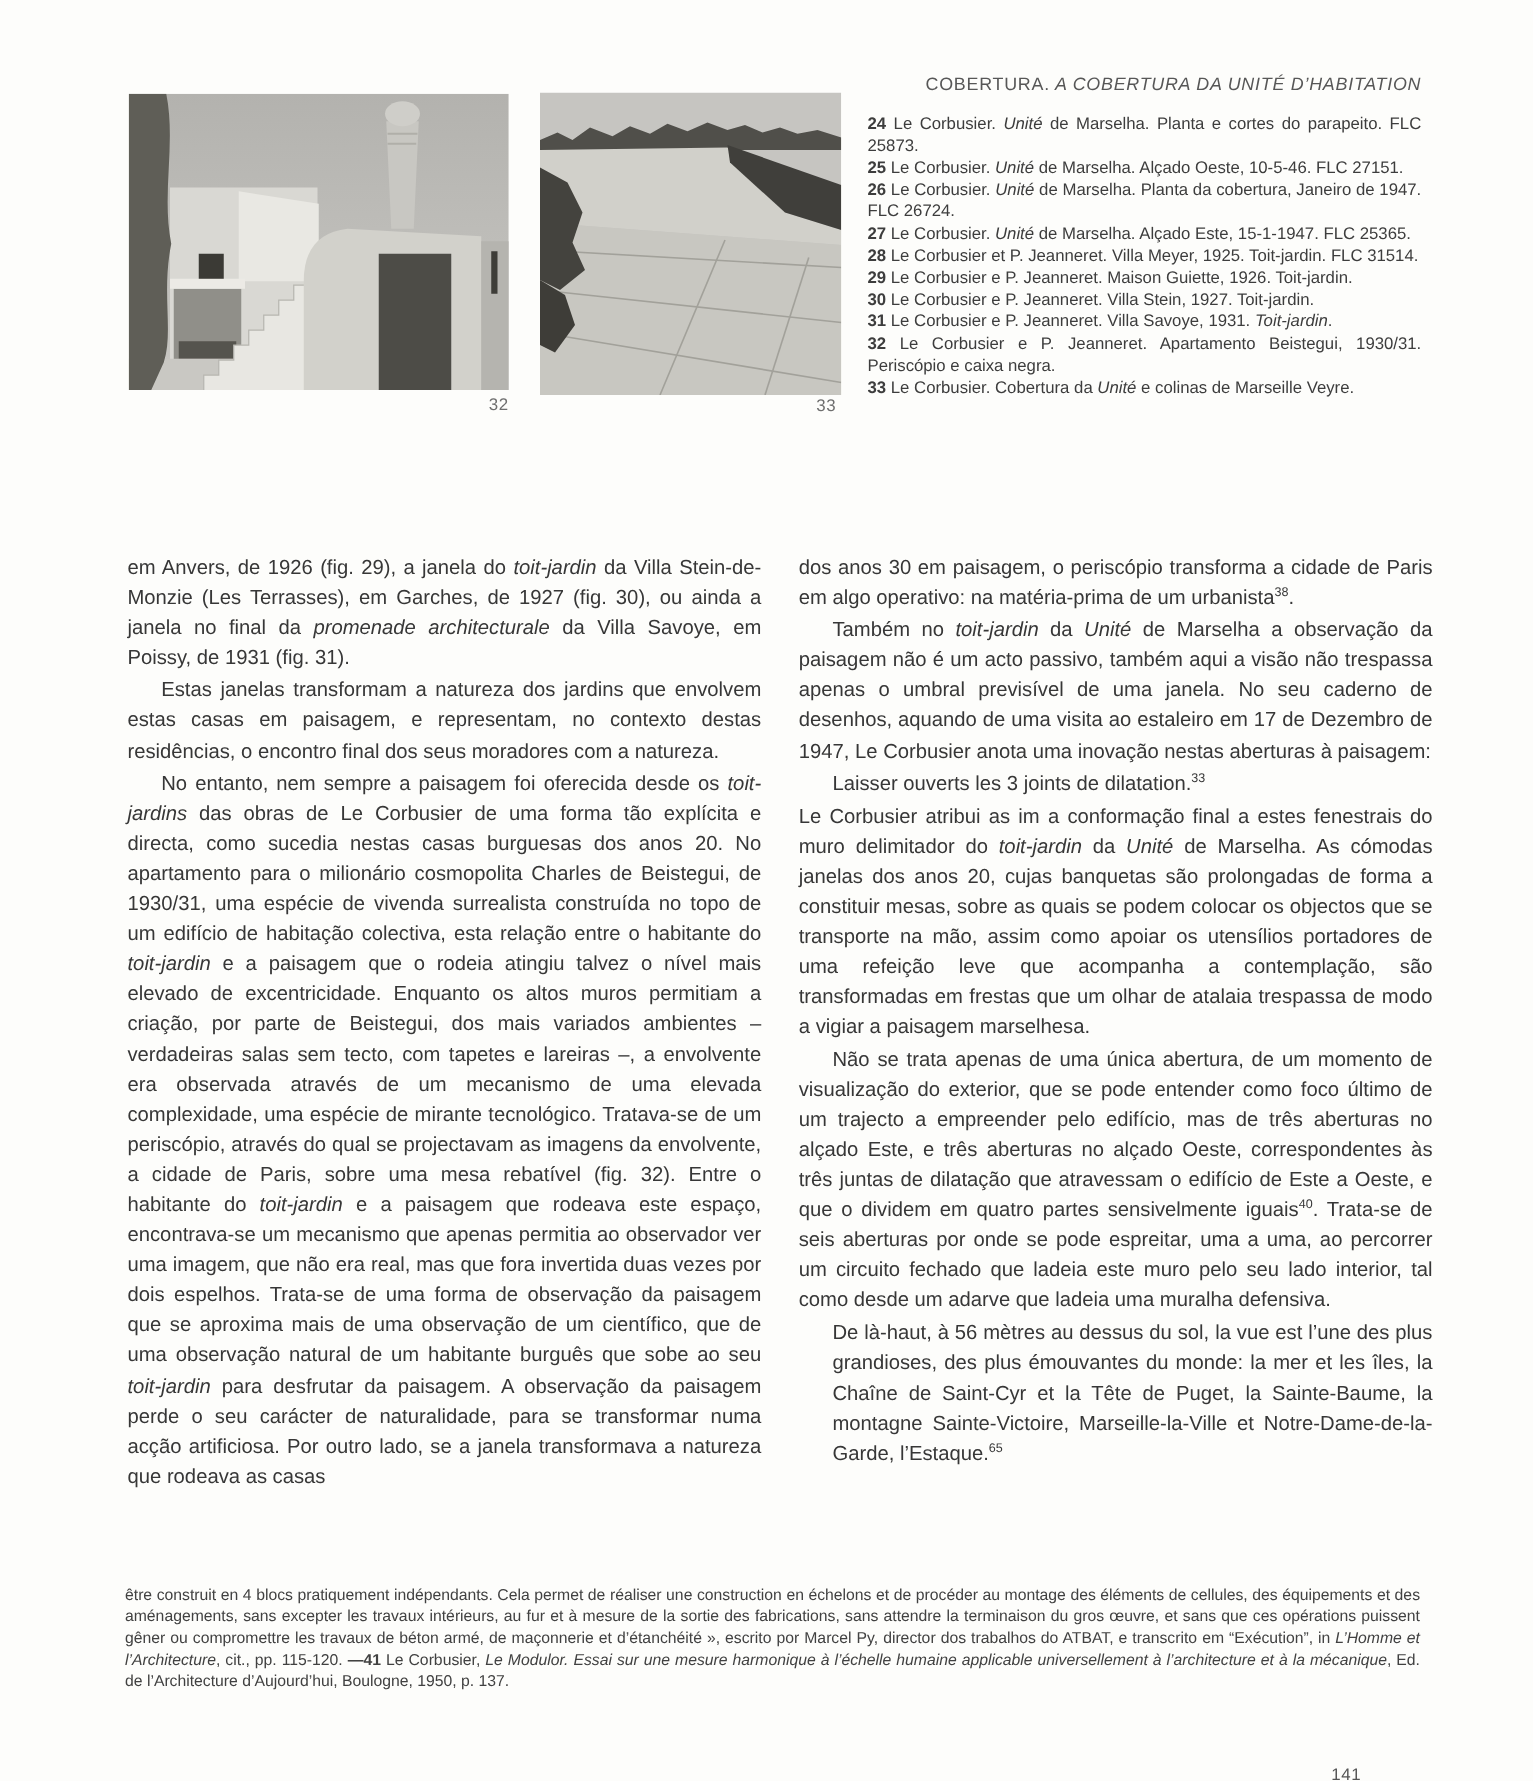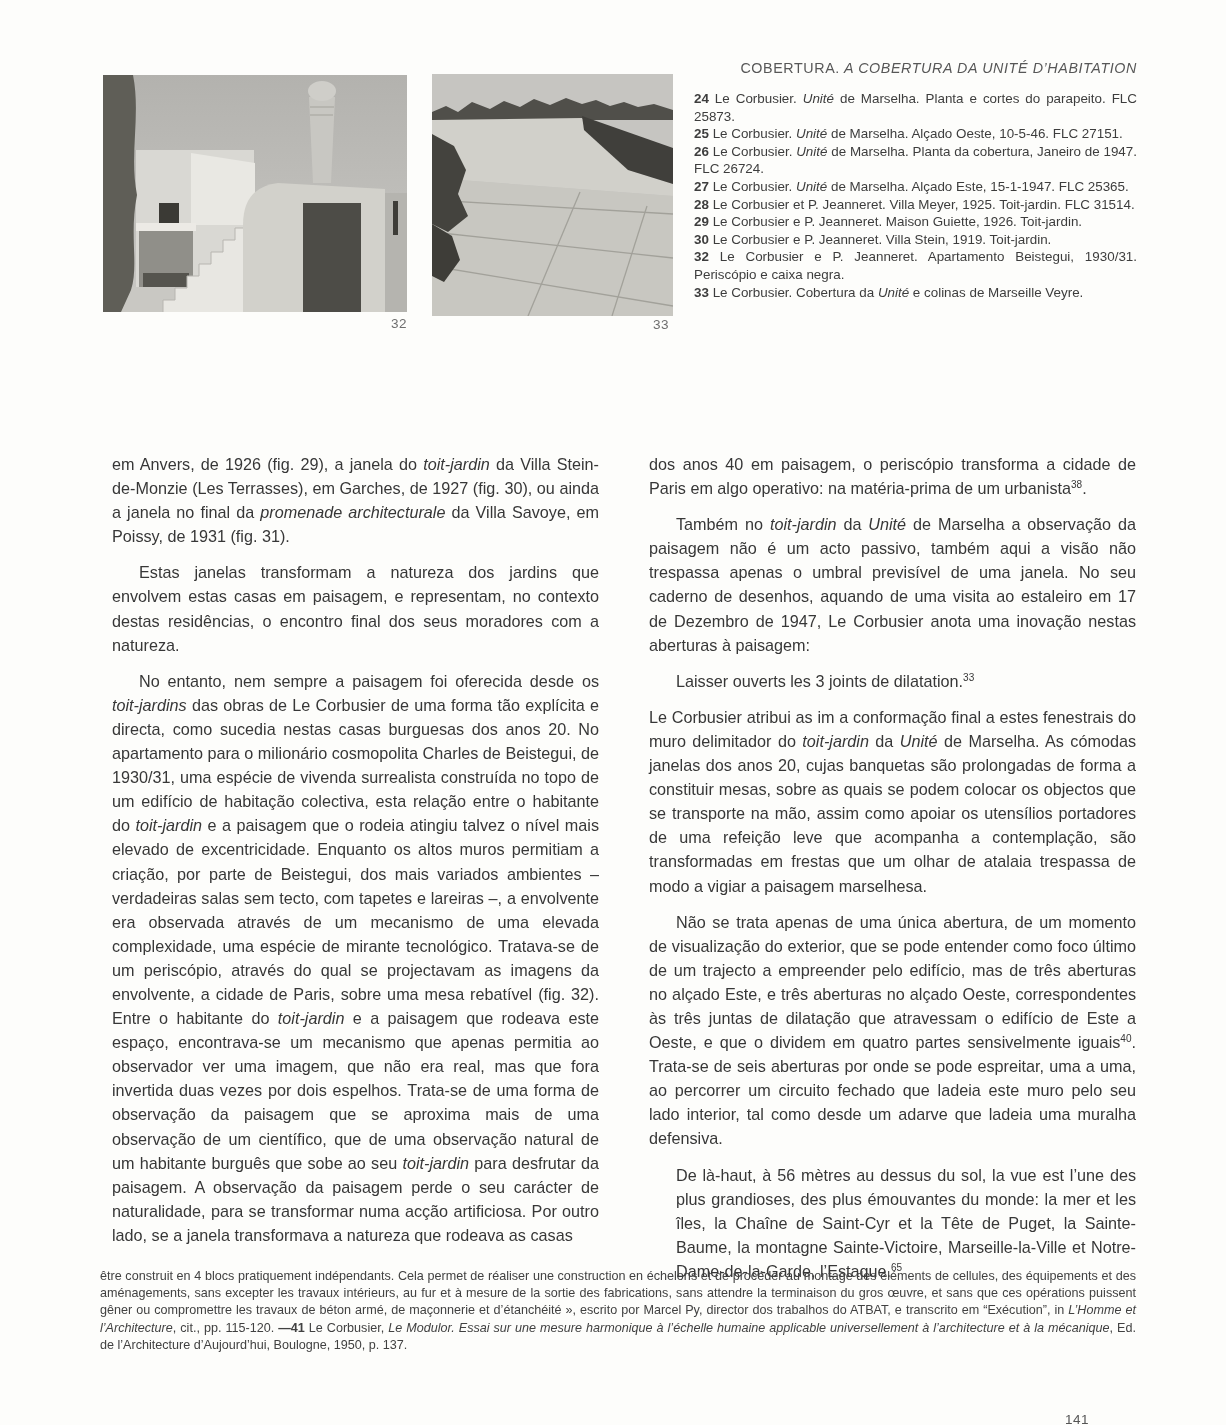--- a/index.html
+++ b/index.html
@@ -28,21 +28,21 @@
   }
   .captions p{margin:0;}
   .captions strong{font-weight:bold;}
   
   .col{
     position:absolute;top:440px;width:511px;
     font-size:16.2px;line-height:24.1px;text-align:justify;color:#373737;
   }
   .col-left{left:100px;}
   .col-right{left:637px;}
-  .col p{margin:12px;}
+  .col p{margin:2px;}
   p.indent{text-indent:27px;}
   p.quote{padding-left:27px;}
   em{}
   strong{font-weight:bold;}
   sup{font-size:.62em;line-height:0;vertical-align:super;}
   
   .footnote{
     position:absolute;left:100px;top:1268px;width:1036px;
     font-size:12.6px;line-height:17.2px;text-align:justify;color:#414141;
   }
@@ -127,33 +127,34 @@
     <span>COBERTURA.</span><span class="it"> A COBERTURA DA UNITÉ D’HABITATION</span>
   </div>
 
   <div class="captions">
     <p><strong>24 </strong><span>Le Corbusier. </span><em>Unité</em><span> de Marselha. Planta e cortes do parapeito. FLC 25873.</span></p>
     <p><strong>25 </strong><span>Le Corbusier. </span><em>Unité</em><span> de Marselha. Alçado Oeste, 10-5-46. FLC 27151.</span></p>
     <p><strong>26 </strong><span>Le Corbusier. </span><em>Unité</em><span> de Marselha. Planta da cobertura, Janeiro de 1947. FLC 26724.</span></p>
     <p><strong>27 </strong><span>Le Corbusier. </span><em>Unité</em><span> de Marselha. Alçado Este, 15-1-1947. FLC 25365.</span></p>
     <p><strong>28 </strong><span>Le Corbusier et P. Jeanneret. Villa Meyer, 1925. Toit-jardin. FLC 31514.</span></p>
     <p><strong>29 </strong><span>Le Corbusier e P. Jeanneret. Maison Guiette, 1926. Toit-jardin.</span></p>
-    <p><strong>30 </strong><span>Le Corbusier e P. Jeanneret. Villa Stein, 1919. Toit-jardin.</span></p>
+    <p><strong>30 </strong><span>Le Corbusier e P. Jeanneret. Villa Stein, 1927. Toit-jardin.</span></p>
+    <p><strong>31 </strong><span>Le Corbusier e P. Jeanneret. Villa Savoye, 1931. </span><em>Toit-jardin</em><span>.</span></p>
     <p><strong>32 </strong><span>Le Corbusier e P. Jeanneret. Apartamento Beistegui, 1930/31. Periscópio e caixa negra.</span></p>
     <p><strong>33 </strong><span>Le Corbusier. Cobertura da </span><em>Unité</em><span> e colinas de Marseille Veyre.</span></p>
   </div>
 
   <div class="col col-left">
     <p><span>em Anvers, de 1926 (fig. 29), a janela do </span><em>toit-jardin</em><span> da Villa Stein-de-Monzie (Les Terrasses), em Garches, de 1927 (fig. 30), ou ainda a janela no final da </span><em>promenade architecturale</em><span> da Villa Savoye, em Poissy, de 1931 (fig. 31).</span></p>
     <p class="indent"><span>Estas janelas transformam a natureza dos jardins que envolvem estas casas em paisagem, e representam, no contexto destas residências, o encontro final dos seus moradores com a natureza.</span></p>
     <p class="indent"><span>No entanto, nem sempre a paisagem foi oferecida desde os </span><em>toit-jardins</em><span> das obras de Le Corbusier de uma forma tão explícita e directa, como sucedia nestas casas burguesas dos anos 20. No apartamento para o milionário cosmopolita Charles de Beistegui, de 1930/31, uma espécie de vivenda surrealista construída no topo de um edifício de habitação colectiva, esta relação entre o habitante do </span><em>toit-jardin</em><span> e a paisagem que o rodeia atingiu talvez o nível mais elevado de excentricidade. Enquanto os altos muros permitiam a criação, por parte de Beistegui, dos mais variados ambientes – verdadeiras salas sem tecto, com tapetes e lareiras –, a envolvente era observada através de um mecanismo de uma elevada complexidade, uma espécie de mirante tecnológico. Tratava-se de um periscópio, através do qual se projectavam as imagens da envolvente, a cidade de Paris, sobre uma mesa rebatível (fig. 32). Entre o habitante do </span><em>toit-jardin</em><span> e a paisagem que rodeava este espaço, encontrava-se um mecanismo que apenas permitia ao observador ver uma imagem, que não era real, mas que fora invertida duas vezes por dois espelhos. Trata-se de uma forma de observação da paisagem que se aproxima mais de uma observação de um científico, que de uma observação natural de um habitante burguês que sobe ao seu </span><em>toit-jardin</em><span> para desfrutar da paisagem. A observação da paisagem perde o seu carácter de naturalidade, para se transformar numa acção artificiosa. Por outro lado, se a janela transformava a natureza que rodeava as casas</span></p>
   </div>
 
   <div class="col col-right">
-    <p><span>dos anos 40 em paisagem, o periscópio transforma a cidade de Paris em algo operativo: na matéria-prima de um urbanista</span><sup>38</sup><span>.</span></p>
+    <p><span>dos anos 30 em paisagem, o periscópio transforma a cidade de Paris em algo operativo: na matéria-prima de um urbanista</span><sup>38</sup><span>.</span></p>
     <p class="indent"><span>Também no </span><em>toit-jardin</em><span> da </span><em>Unité</em><span> de Marselha a observação da paisagem não é um acto passivo, também aqui a visão não trespassa apenas o umbral previsível de uma janela. No seu caderno de desenhos, aquando de uma visita ao estaleiro em 17 de Dezembro de 1947, Le Corbusier anota uma inovação nestas aberturas à paisagem:</span></p>
     <p class="quote"><span>Laisser ouverts les 3 joints de dilatation.</span><sup>33</sup></p>
     <p><span>Le Corbusier atribui as im a conformação final a estes fenestrais do muro delimitador do </span><em>toit-jardin</em><span> da </span><em>Unité</em><span> de Marselha. As cómodas janelas dos anos 20, cujas banquetas são prolongadas de forma a constituir mesas, sobre as quais se podem colocar os objectos que se transporte na mão, assim como apoiar os utensílios portadores de uma refeição leve que acompanha a contemplação, são transformadas em frestas que um olhar de atalaia trespassa de modo a vigiar a paisagem marselhesa.</span></p>
     <p class="indent"><span>Não se trata apenas de uma única abertura, de um momento de visualização do exterior, que se pode entender como foco último de um trajecto a empreender pelo edifício, mas de três aberturas no alçado Este, e três aberturas no alçado Oeste, correspondentes às três juntas de dilatação que atravessam o edifício de Este a Oeste, e que o dividem em quatro partes sensivelmente iguais</span><sup>40</sup><span>. Trata-se de seis aberturas por onde se pode espreitar, uma a uma, ao percorrer um circuito fechado que ladeia este muro pelo seu lado interior, tal como desde um adarve que ladeia uma muralha defensiva.</span></p>
     <p class="quote"><span>De là-haut, à 56 mètres au dessus du sol, la vue est l’une des plus grandioses, des plus émouvantes du monde: la mer et les îles, la Chaîne de Saint-Cyr et la Tête de Puget, la Sainte-Baume, la montagne Sainte-Victoire, Marseille-la-Ville et Notre-Dame-de-la-Garde, l’Estaque.</span><sup>65</sup></p>
   </div>
 
   <div class="footnote">
     <p><span>être construit en 4 blocs pratiquement indépendants. Cela permet de réaliser une construction en échelons et de procéder au montage des éléments de cellules, des équipements et des aménagements, sans excepter les travaux intérieurs, au fur et à mesure de la sortie des fabrications, sans attendre la terminaison du gros œuvre, et sans que ces opérations puissent gêner ou compromettre les travaux de béton armé, de maçonnerie et d’étanchéité », escrito por Marcel Py, director dos trabalhos do ATBAT, e transcrito em “Exécution”, in </span><em>L’Homme et l’Architecture</em><span>, cit., pp. 115-120. </span><strong>—41</strong><span> Le Corbusier, </span><em>Le Modulor. Essai sur une mesure harmonique à l’échelle humaine applicable universellement à l’architecture et à la mécanique</em><span>, Ed. de l’Architecture d’Aujourd’hui, Boulogne, 1950, p. 137.</span></p>
   </div>

